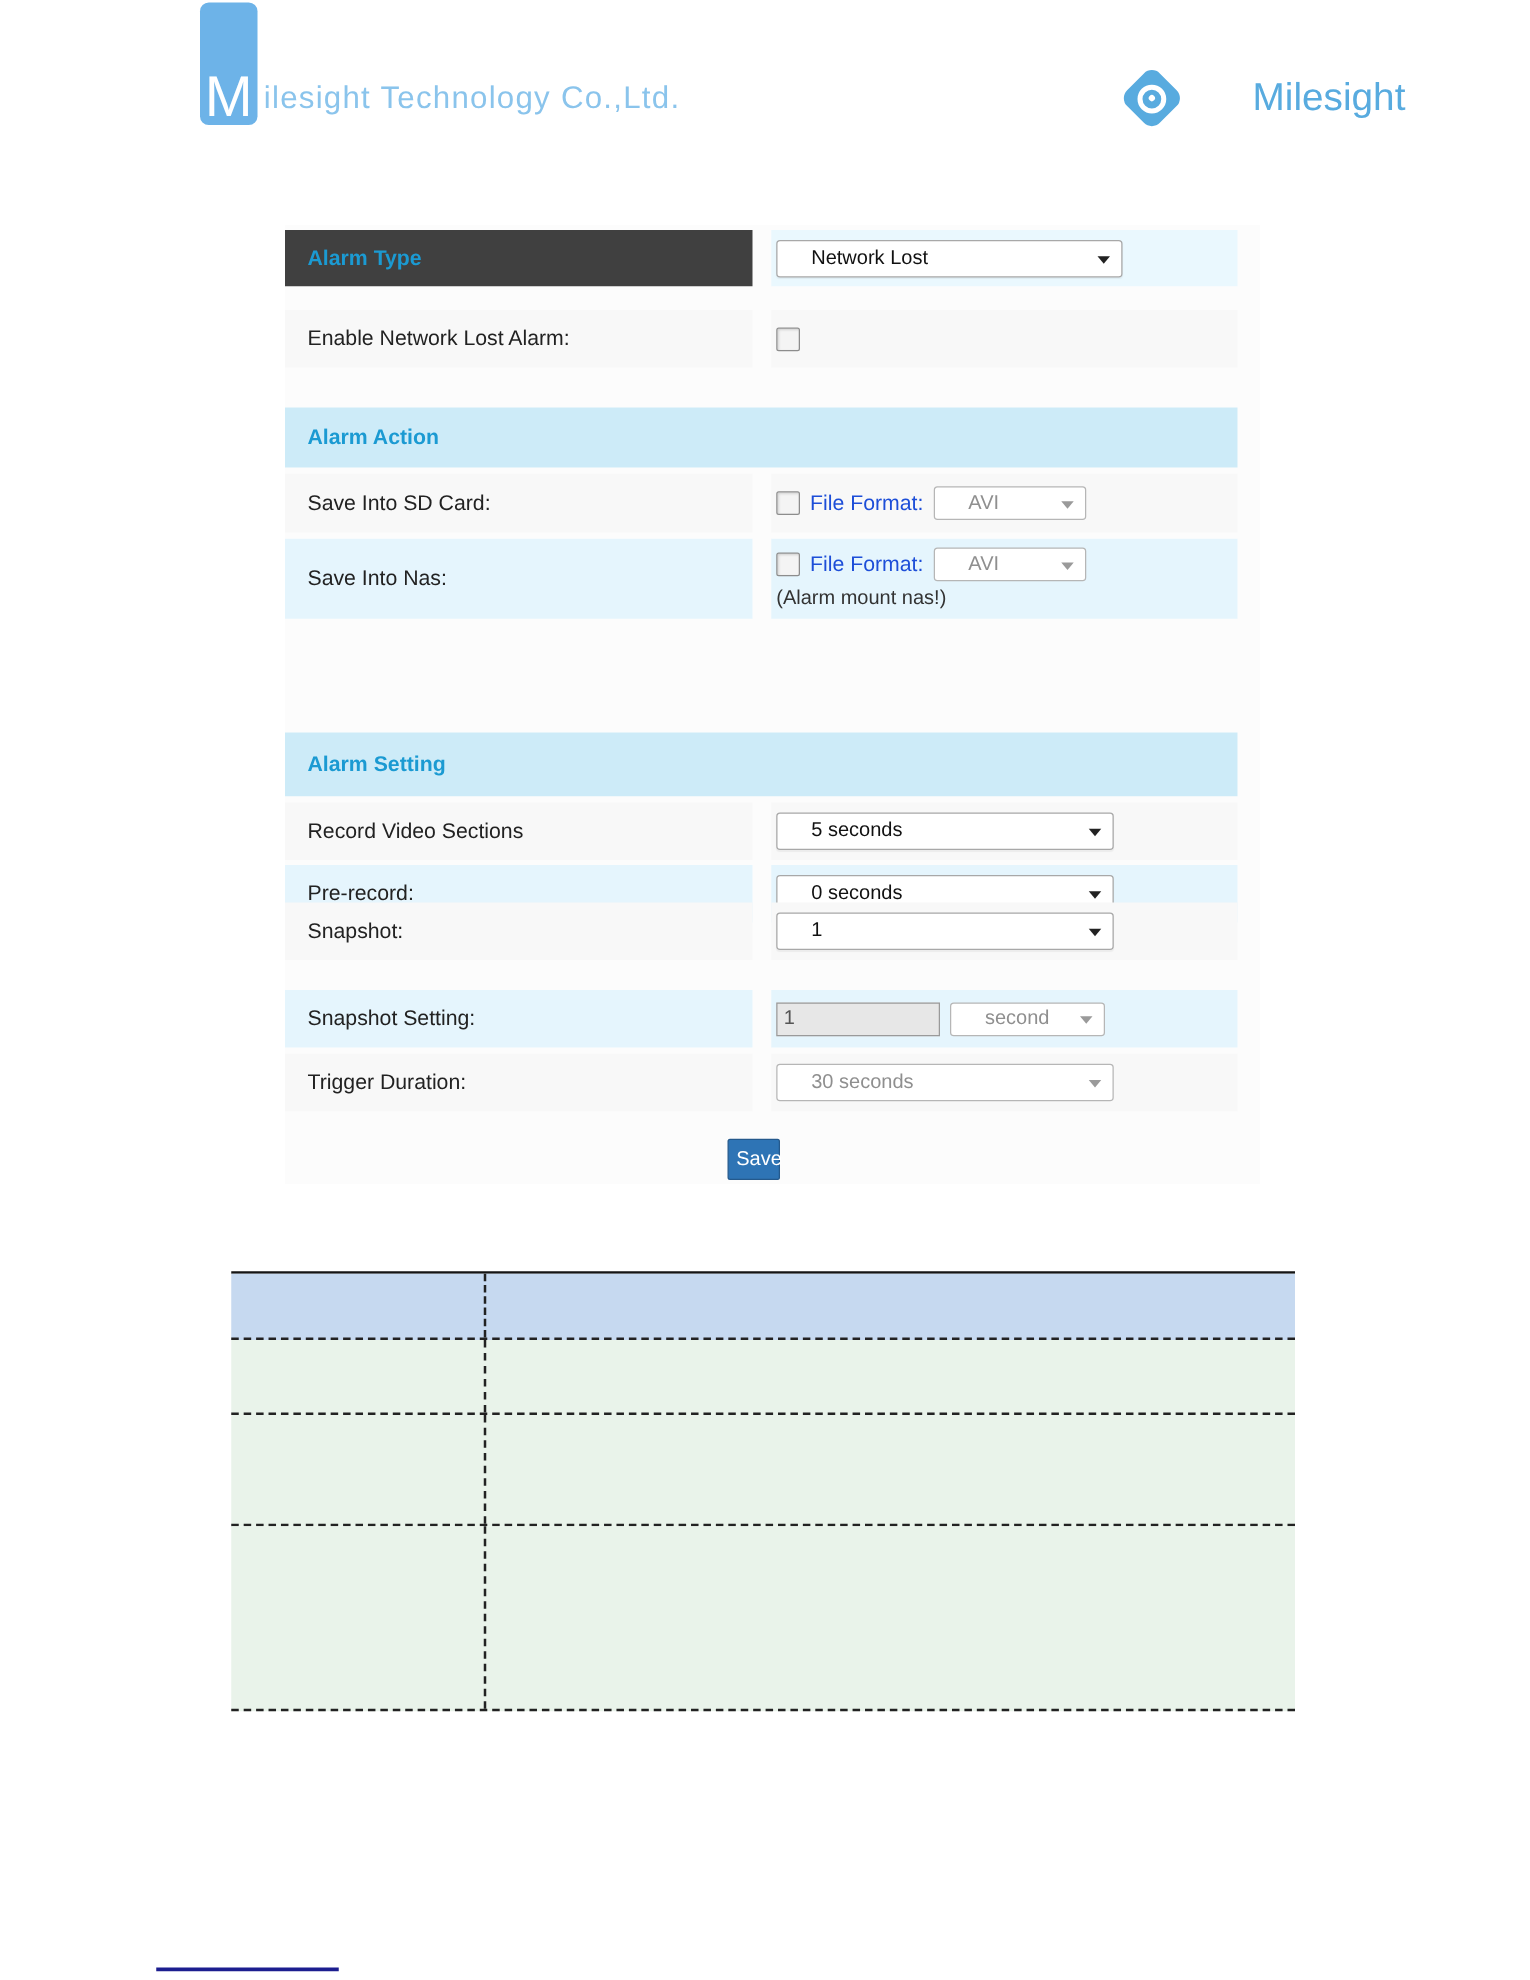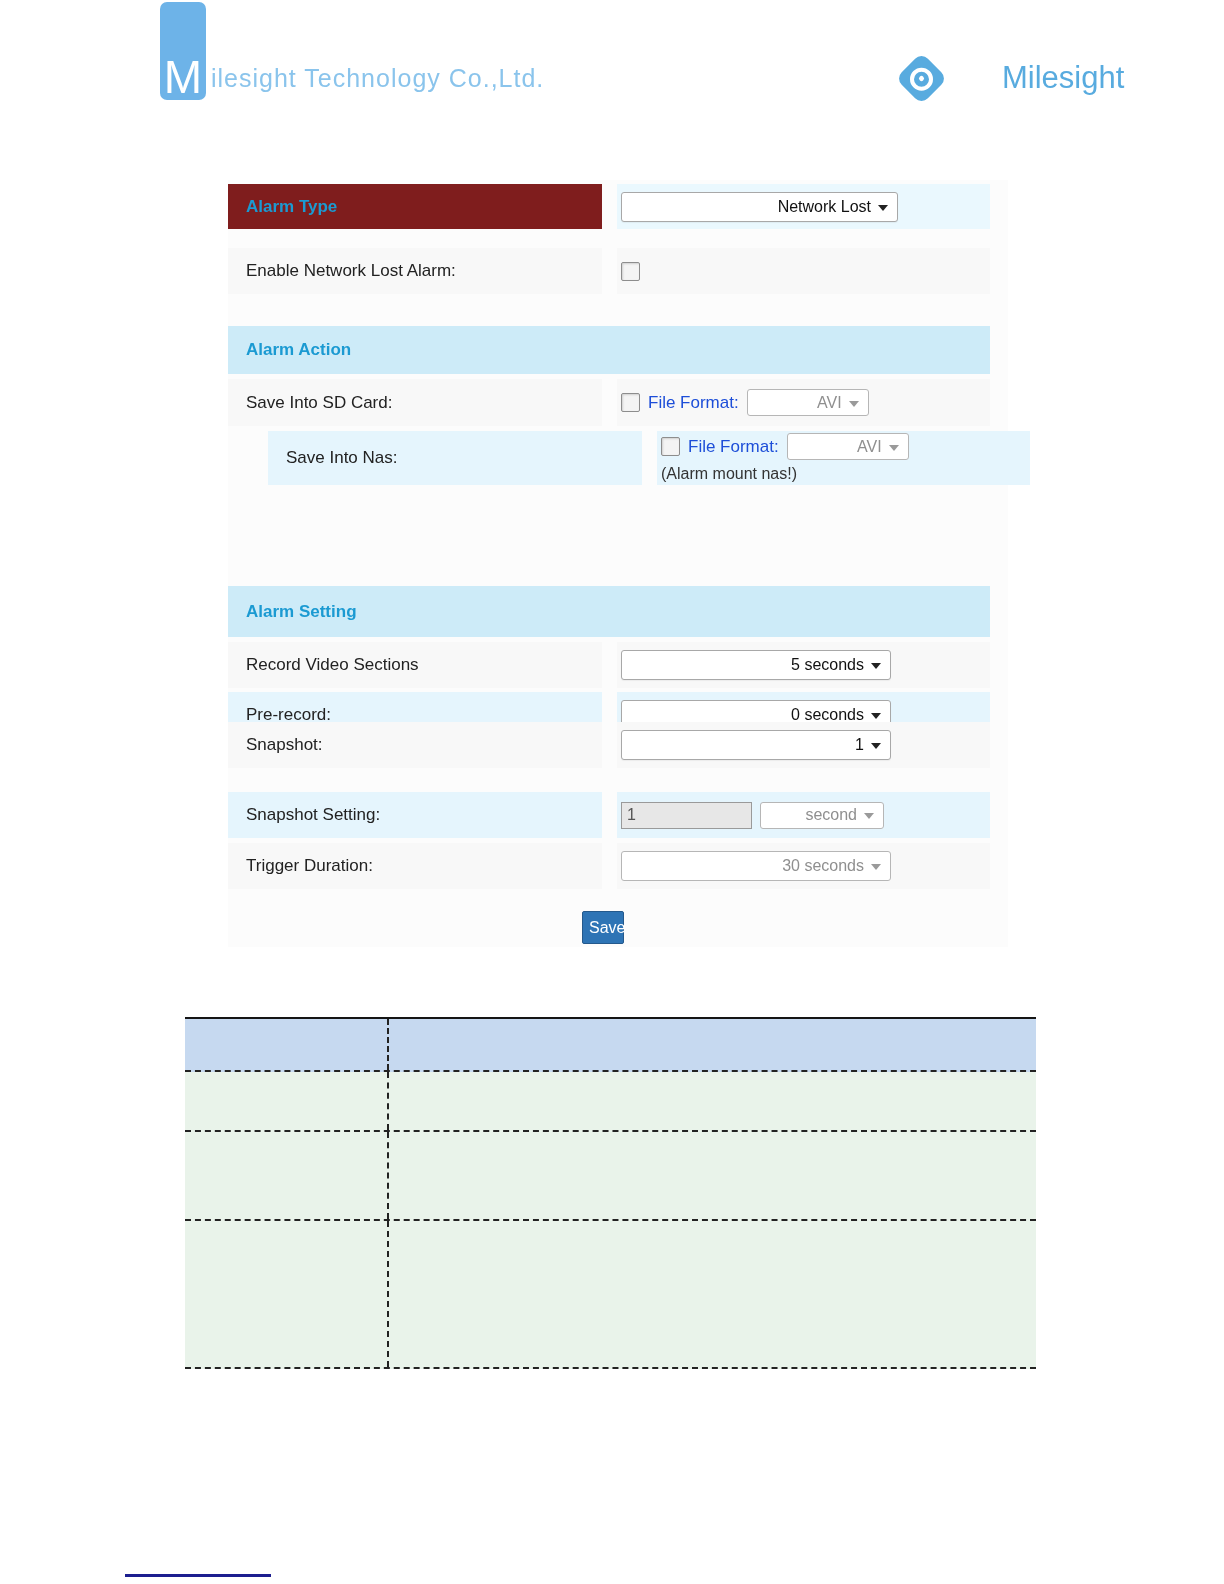--- a/index.html
+++ b/index.html
@@ -21,31 +21,31 @@
 
   
   .panel{position:absolute;left:228px;top:180px;width:780px;height:767px;background:#fcfcfc;}
   .row{position:absolute;left:0;width:762px;}
   .cell{position:absolute;top:0;height:100%;box-sizing:border-box;}
   .cell.label{left:0;width:374px;display:flex;align-items:center;padding-left:18px;
               font-size:17px;color:#222222;}
   .cell.value{left:389px;width:373px;display:flex;align-items:center;gap:8px;padding-left:4px;}
   .cell.value.col{flex-direction:column;align-items:flex-start;justify-content:center;gap:5px;}
   .vline{display:flex;align-items:center;gap:8px;}
-  .bg-b1{background:#7f1d1d;}
+  .bg-b1{background:#404040;}
   .bg-b2{background:#eaf8fe;}
   .bg-blue{background:#e5f5fd;}
   .bg-gray{background:#f8f8f8;}
   .title-label{font-weight:bold;color:#1b9ad2 !important;}
   .sec{position:absolute;left:0;width:762px;background:#cdebf8;display:flex;align-items:center;
        padding-left:18px;box-sizing:border-box;font-size:17px;font-weight:bold;color:#1b9ad2;}
 
   .select{position:relative;height:30px;background:#ffffff;border:1px solid #a8a8a8;border-radius:3px;
           display:flex;align-items:center;padding:0 26px 0 27px;box-sizing:border-box;
-          font-size:16px;color:#111111;box-shadow:0 1px 1px rgba(0,0,0,0.05);cursor:pointer;justify-content:flex-end;}
+          font-size:16px;color:#111111;box-shadow:0 1px 1px rgba(0,0,0,0.05);cursor:pointer;}
   .caret{position:absolute;right:9px;top:50%;margin-top:-2px;width:0;height:0;
          border-left:5px solid transparent;border-right:5px solid transparent;border-top:6px solid #222222;}
   .select.disabled{color:#8f8f8f;border-color:#b6b6b6;box-shadow:none;}
   .select.disabled .caret{border-top-color:#9a9a9a;}
   .w277{width:277px;}
   .w270{width:270px;}
   .w122{width:122px;height:27px;}
   .w124{width:124px;height:27px;}
 
   .checkbox{width:17px;height:17px;background:#f4f4f4;border:1px solid #8d8d8d;border-radius:2px;
@@ -112,21 +112,21 @@
     <div class="cell value bg-gray">
       <div class="checkbox"></div>
       <span class="ff-label">File Format:</span>
       <div class="select disabled w122">
         <span>AVI</span>
         <span class="caret"></span>
       </div>
     </div>
   </div>
 
-  <div class="row" style="top:251px;height:54px;margin-left:40px;">
+  <div class="row" style="top:251px;height:64px;">
     <div class="cell label bg-blue">Save Into Nas:</div>
     <div class="cell value col bg-blue">
       <div class="vline">
         <div class="checkbox"></div>
         <span class="ff-label">File Format:</span>
         <div class="select disabled w122">
           <span>AVI</span>
           <span class="caret"></span>
         </div>
       </div>

